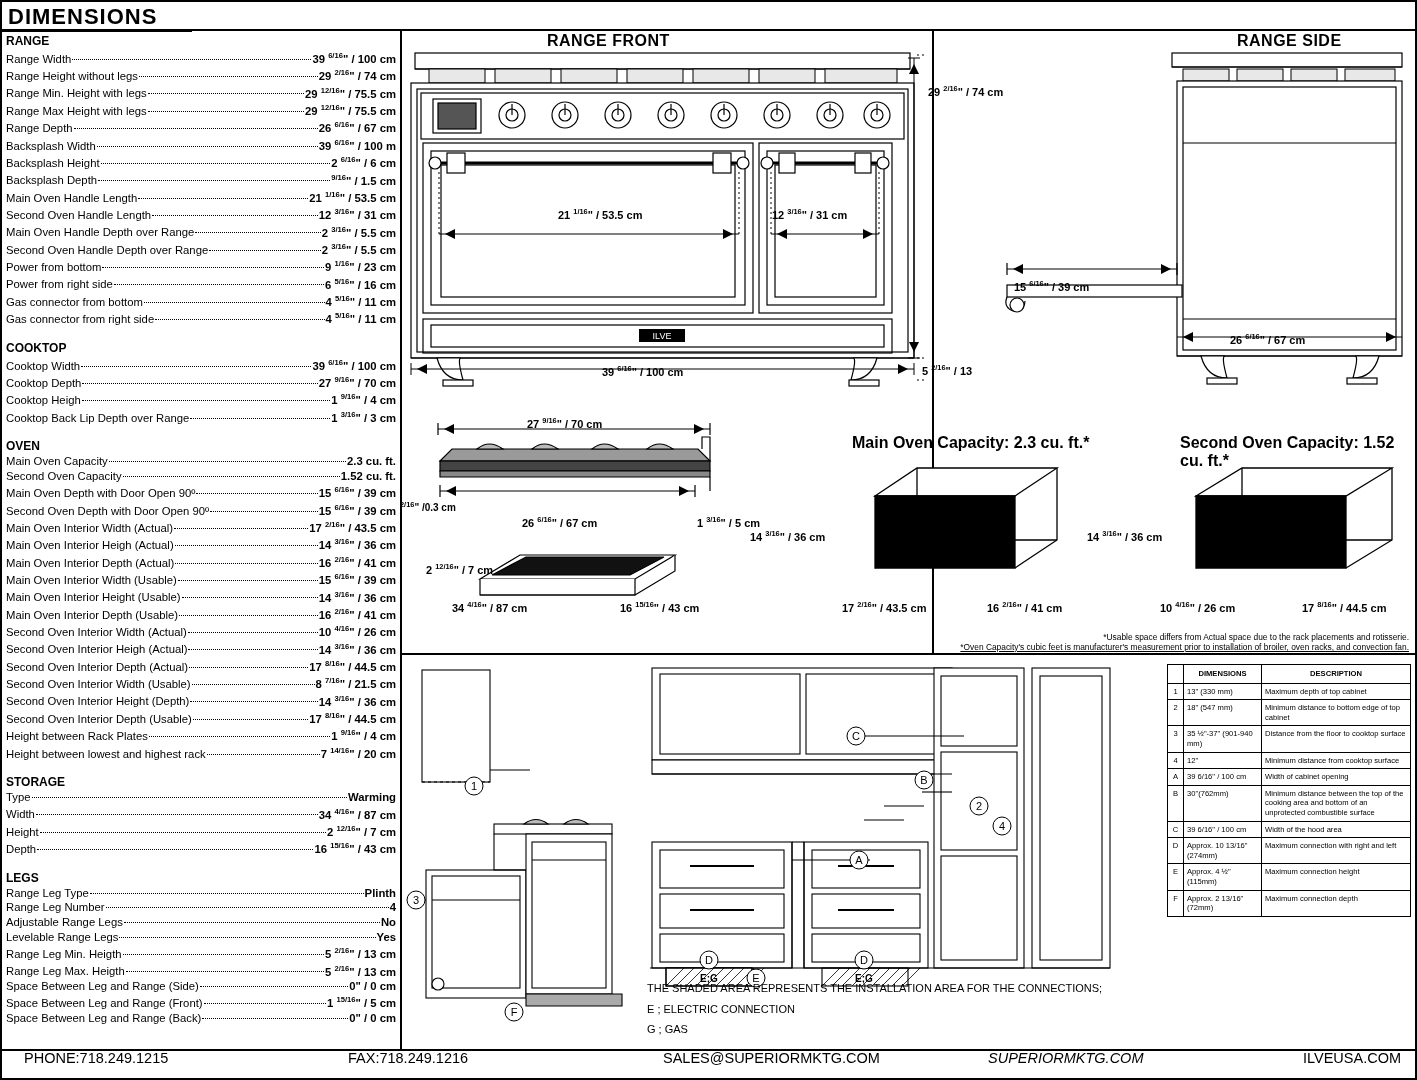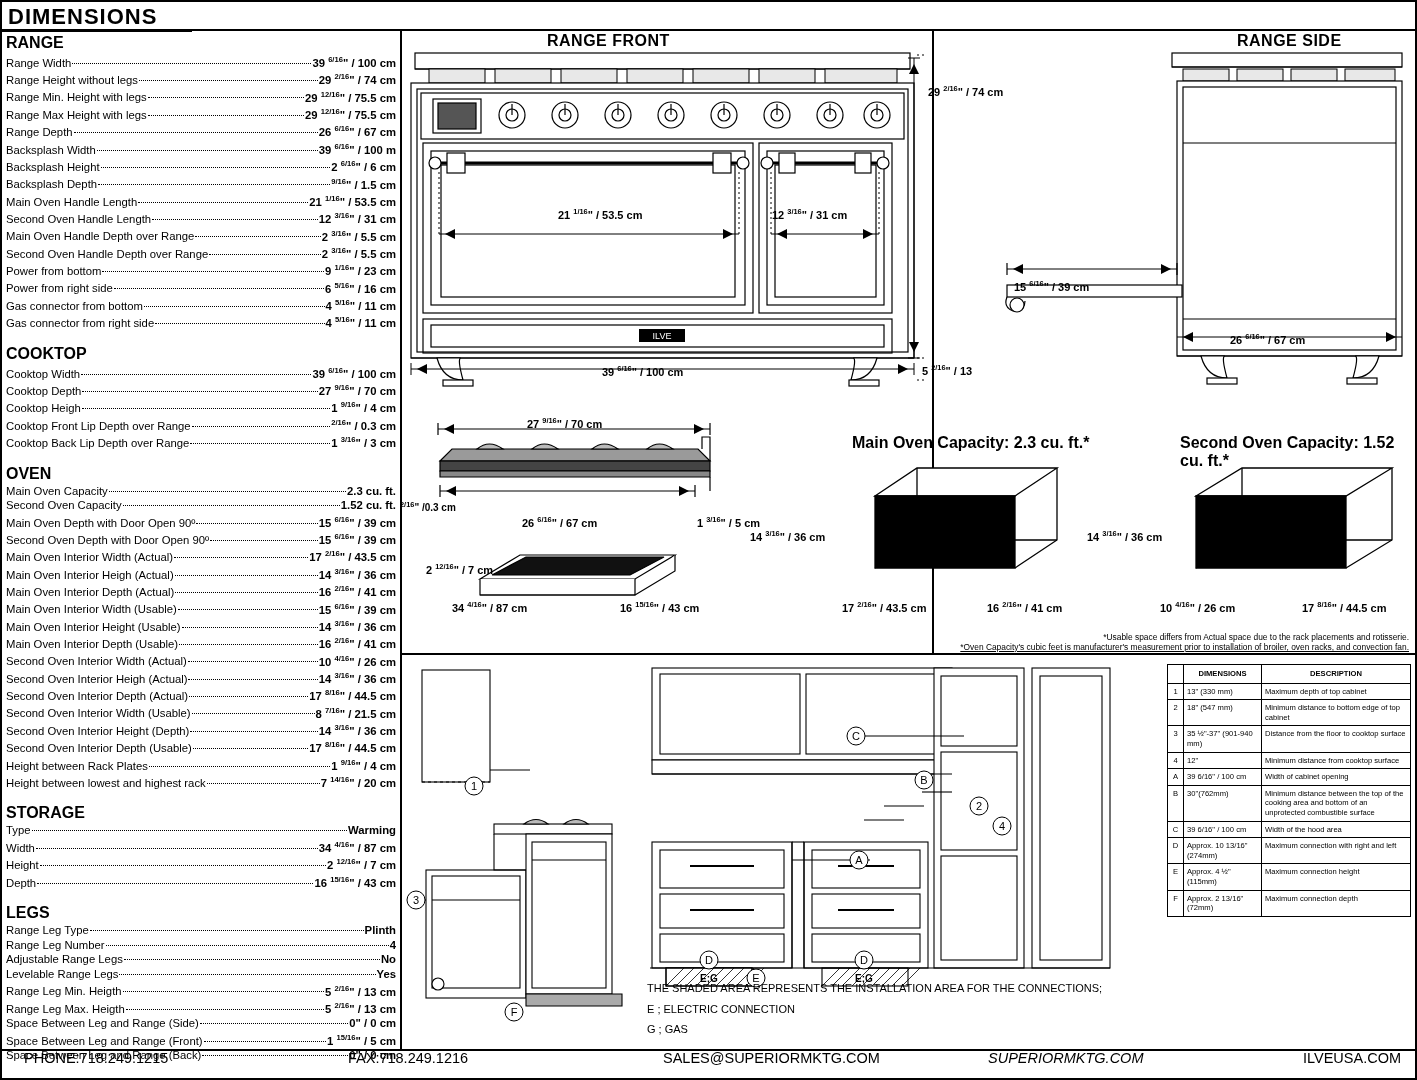--- a/index.html
+++ b/index.html
@@ -22,21 +22,21 @@
   
   .vline-left { position:absolute; left:398px; top:27px; width:2px; height:1020px; background:#000; }
   .hline-top  { position:absolute; left:0; top:27px; width:1413px; height:2px; background:#000; }
   .hline-mid  { position:absolute; left:398px; top:651px; width:1015px; height:2px; background:#000; }
   .hline-bot  { position:absolute; left:0; top:1047px; width:1413px; height:2px; background:#000; }
   .vline-mid-upper { position:absolute; left:930px; top:29px; width:2px; height:622px; background:#000; }
 
   
   .spec-col { position:absolute; left:4px; top:32px; width:390px; }
   .spec-group { margin-bottom:14px; }
-  .spec-head { font-size:16px; font-weight:bold; margin-bottom:1px; }
+  .spec-head { font-size:12px; font-weight:bold; margin-bottom:1px; }
   .spec-row {
     display:flex; align-items:baseline;
     font-size:11.3px; line-height:14.6px; white-space:nowrap;
   }
   .spec-label { flex:0 0 auto; }
   .spec-dots { flex:1 1 auto; overflow:hidden; margin:0 1px;
     border-bottom:1.3px dotted #000; transform:translateY(-3px); }
   .spec-val { flex:0 0 auto; font-weight:bold; font-size:11.3px; }
   .spec-val sup { font-size:7.6px; font-weight:bold; vertical-align:super; }
 
@@ -172,25 +172,20 @@
         </div>
         <div class="spec-row">
           <span class="spec-label">Cooktop Depth</span>
           <span class="spec-dots"></span>
           <span class="spec-val">27 <sup>9/16</sup>" / 70 cm</span>
         </div>
         <div class="spec-row">
           <span class="spec-label">Cooktop Heigh</span>
           <span class="spec-dots"></span>
           <span class="spec-val">1 <sup>9/16</sup>" / 4 cm</span>
-        </div>
-        <div class="spec-row">
-          <span class="spec-label">Cooktop Front Lip Depth over Range</span>
-          <span class="spec-dots"></span>
-          <span class="spec-val"><sup>2/16</sup>" / 0.3 cm</span>
         </div>
         <div class="spec-row">
           <span class="spec-label">Cooktop Back Lip Depth over Range</span>
           <span class="spec-dots"></span>
           <span class="spec-val">1 <sup>3/16</sup>" / 3 cm</span>
         </div>
       </div>
       <div class="spec-group">
         <div class="spec-head">OVEN</div>
         <div class="spec-row">

